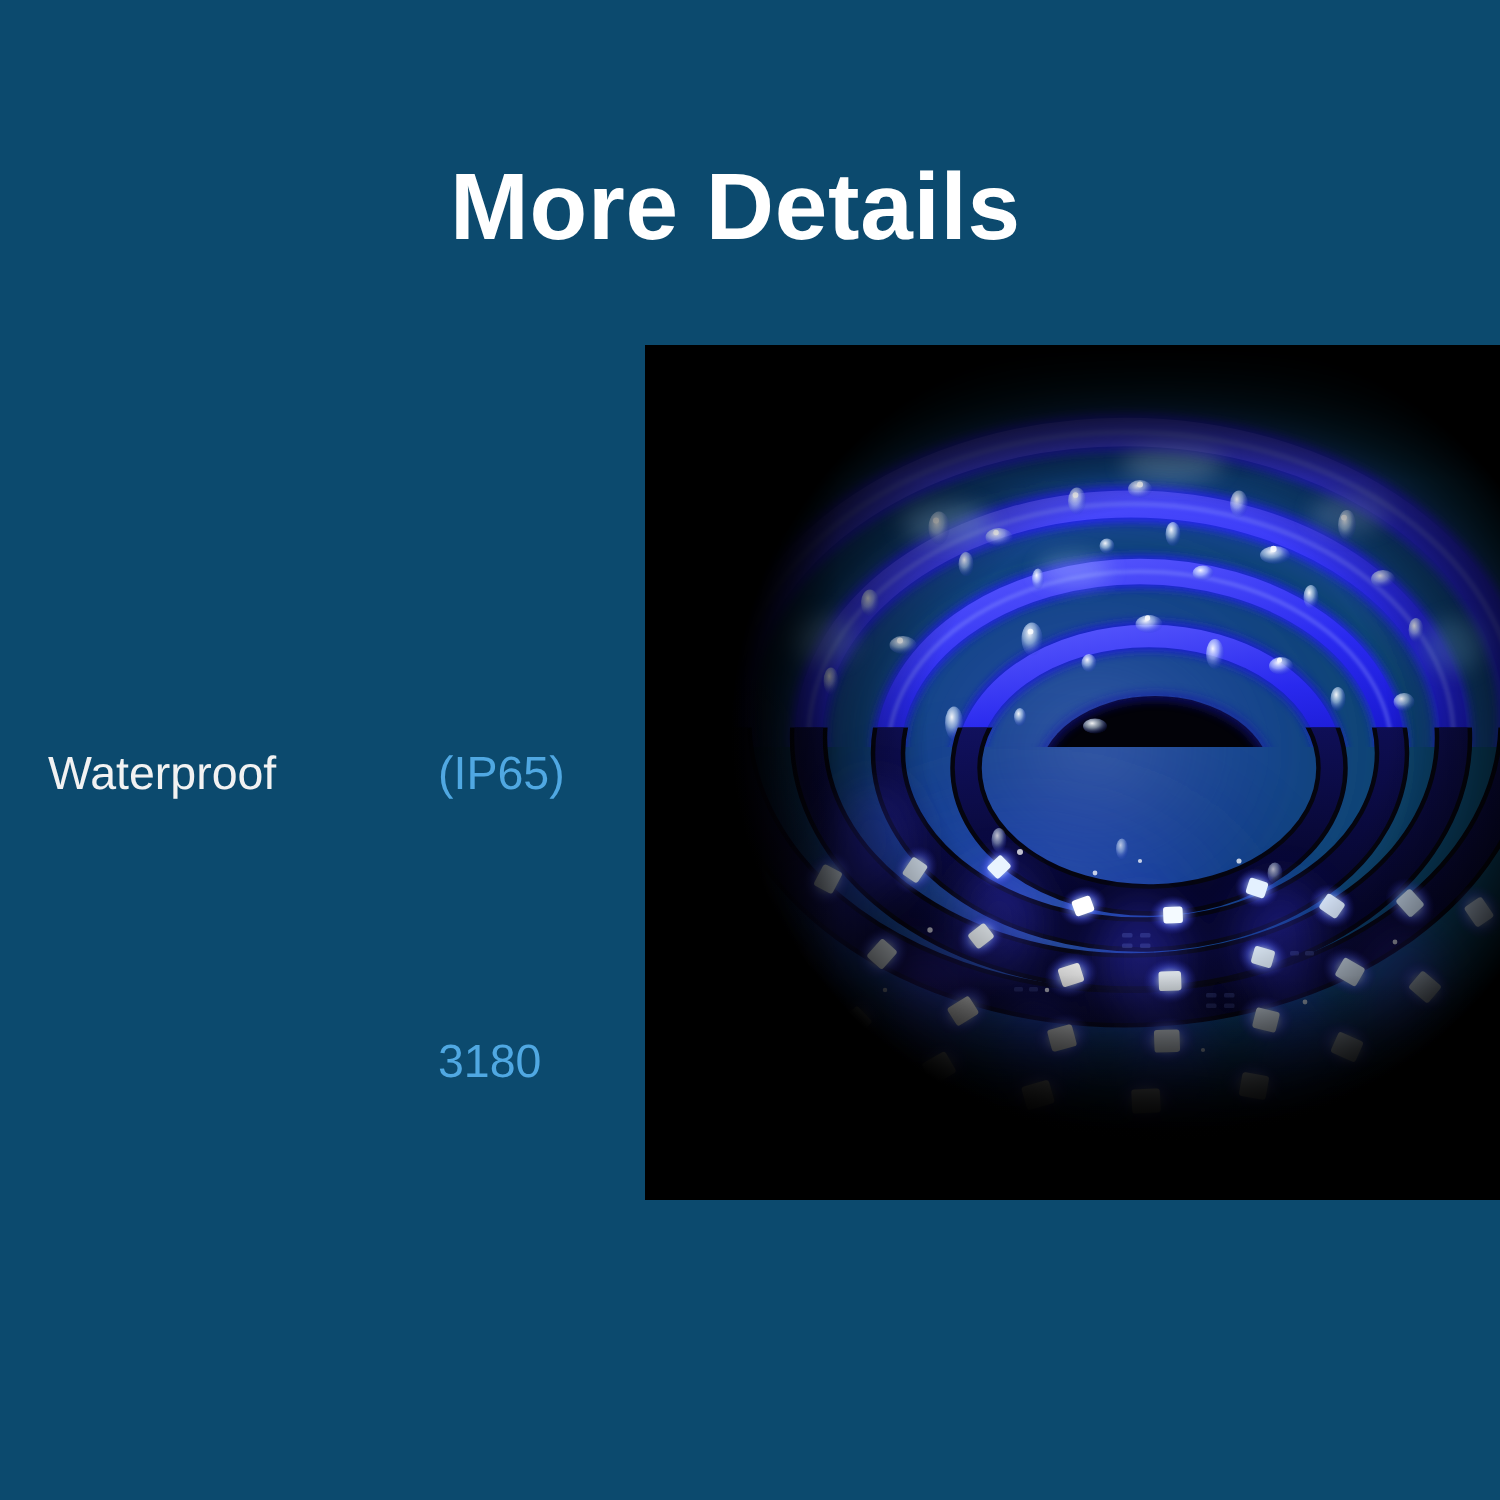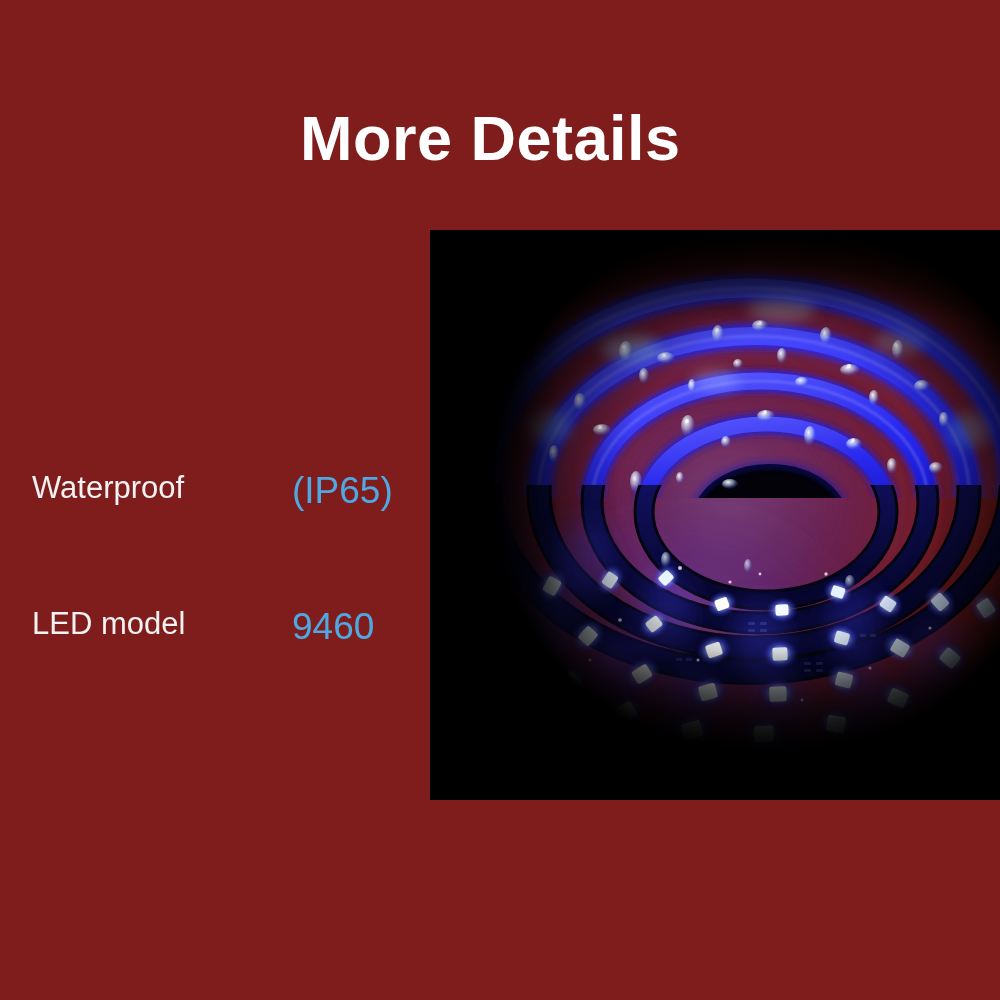--- a/index.html
+++ b/index.html
@@ -4,21 +4,21 @@
 <style>
   html, body {
     margin: 0;
     padding: 0;
     background: #000000;
   }
   #page {
     position: relative;
     width: 1000px;
     height: 1000px;
-    background: #7f1d1d;
+    background: #0c4a6e;
     overflow: hidden;
     font-family: "Liberation Sans", sans-serif;
   }
 
   
   #title {
     position: absolute;
     left: 300px;
     top: 104px;
     font-size: 63px;
@@ -32,33 +32,34 @@
   
   #specs {
     position: absolute;
     left: 0px;
     top: 470px;
     width: 520px;
   }
   .spec-row {
     position: relative;
     height: 68px;
+    margin-top: 28px;
   }
   .spec-label {
     position: absolute;
     top: 0;
     font-size: 31px;
     color: #f2f2f2;
     white-space: nowrap;
   }
   .spec-value {
     position: absolute;
     top: 0;
     left: 292px;
-    font-size: 37px;
+    font-size: 31px;
     color: #50a8e2;
     white-space: nowrap;
   }
   .spec-row.r0 .spec-label { left: 32px; }
   .spec-row.r1 .spec-label { left: 38px; }
   .spec-row.r2 .spec-label { left: 32px; }
 
   
   #photo {
     position: absolute;
@@ -437,19 +438,18 @@
 
     <div class="spec-row r0">
       <span class="spec-label">Waterproof</span>
       <span class="spec-value">(IP65)</span>
     </div>
 
     <div class="spec-row r1">
     </div>
 
     <div class="spec-row r2">
-      <span class="spec-label">LED model</span>
-      <span class="spec-value">9460</span>
+      <span class="spec-value">3180</span>
     </div>
 
   </div>
 
 </div>
 
 </body></html>

